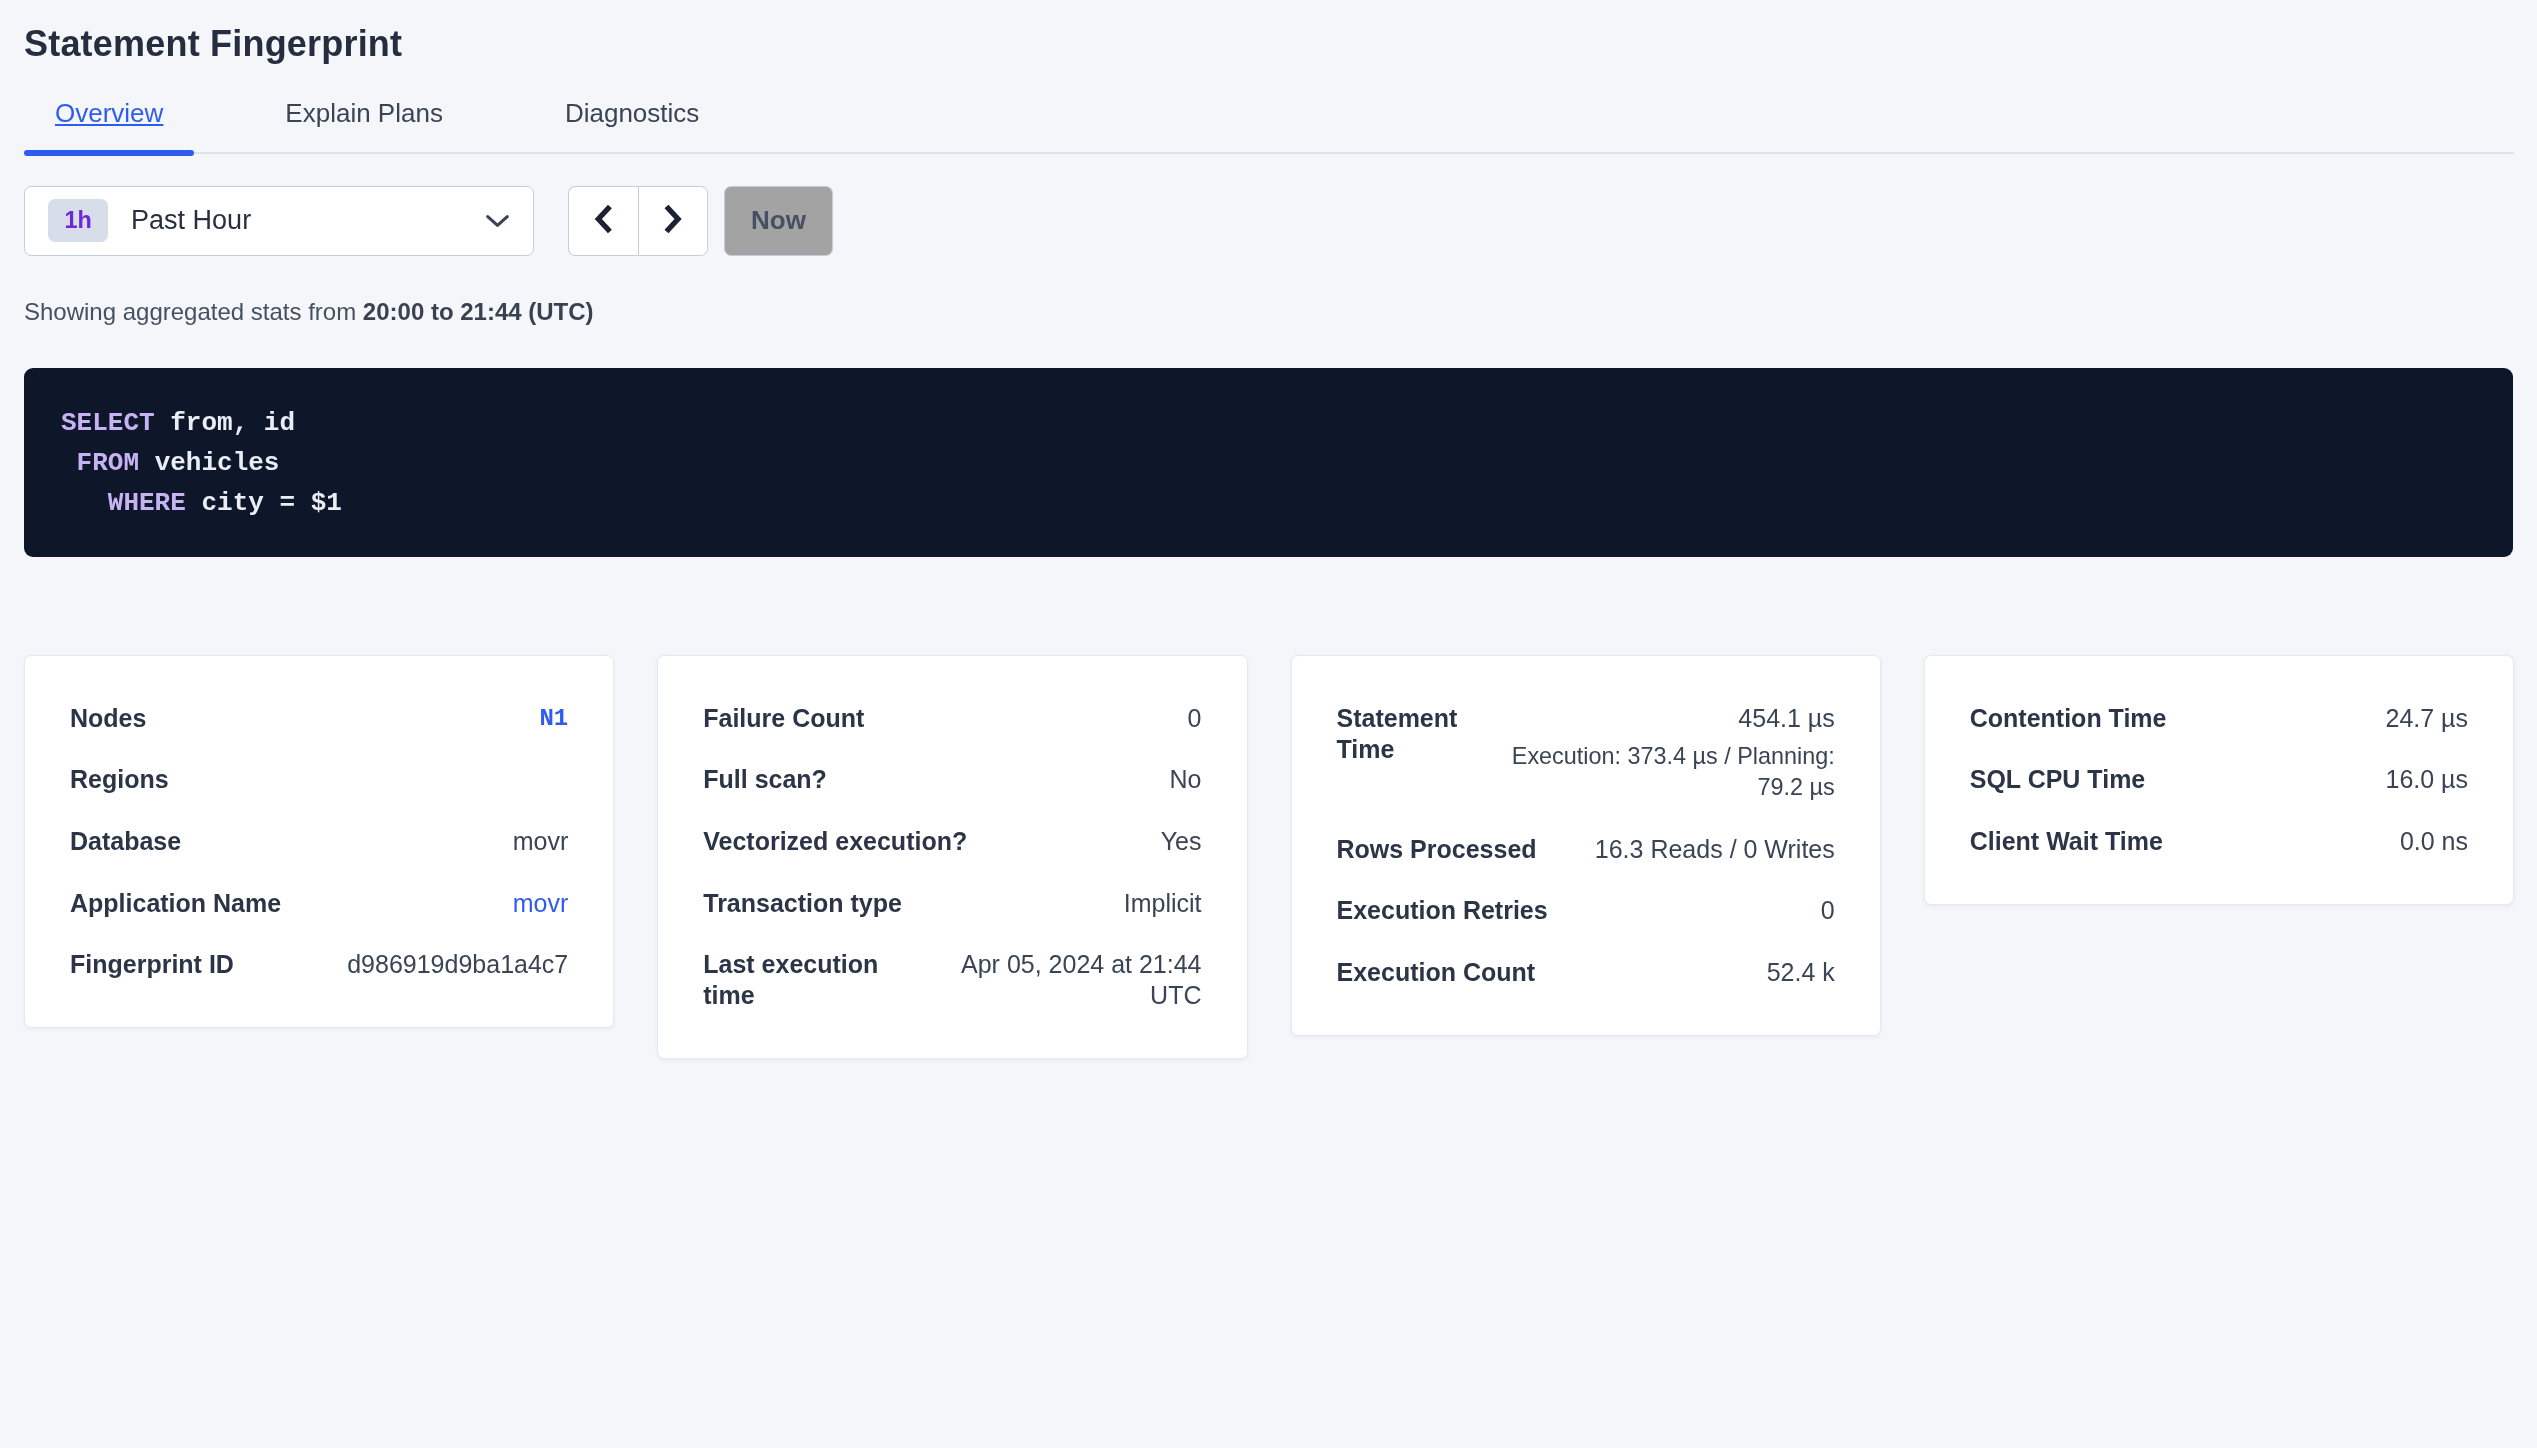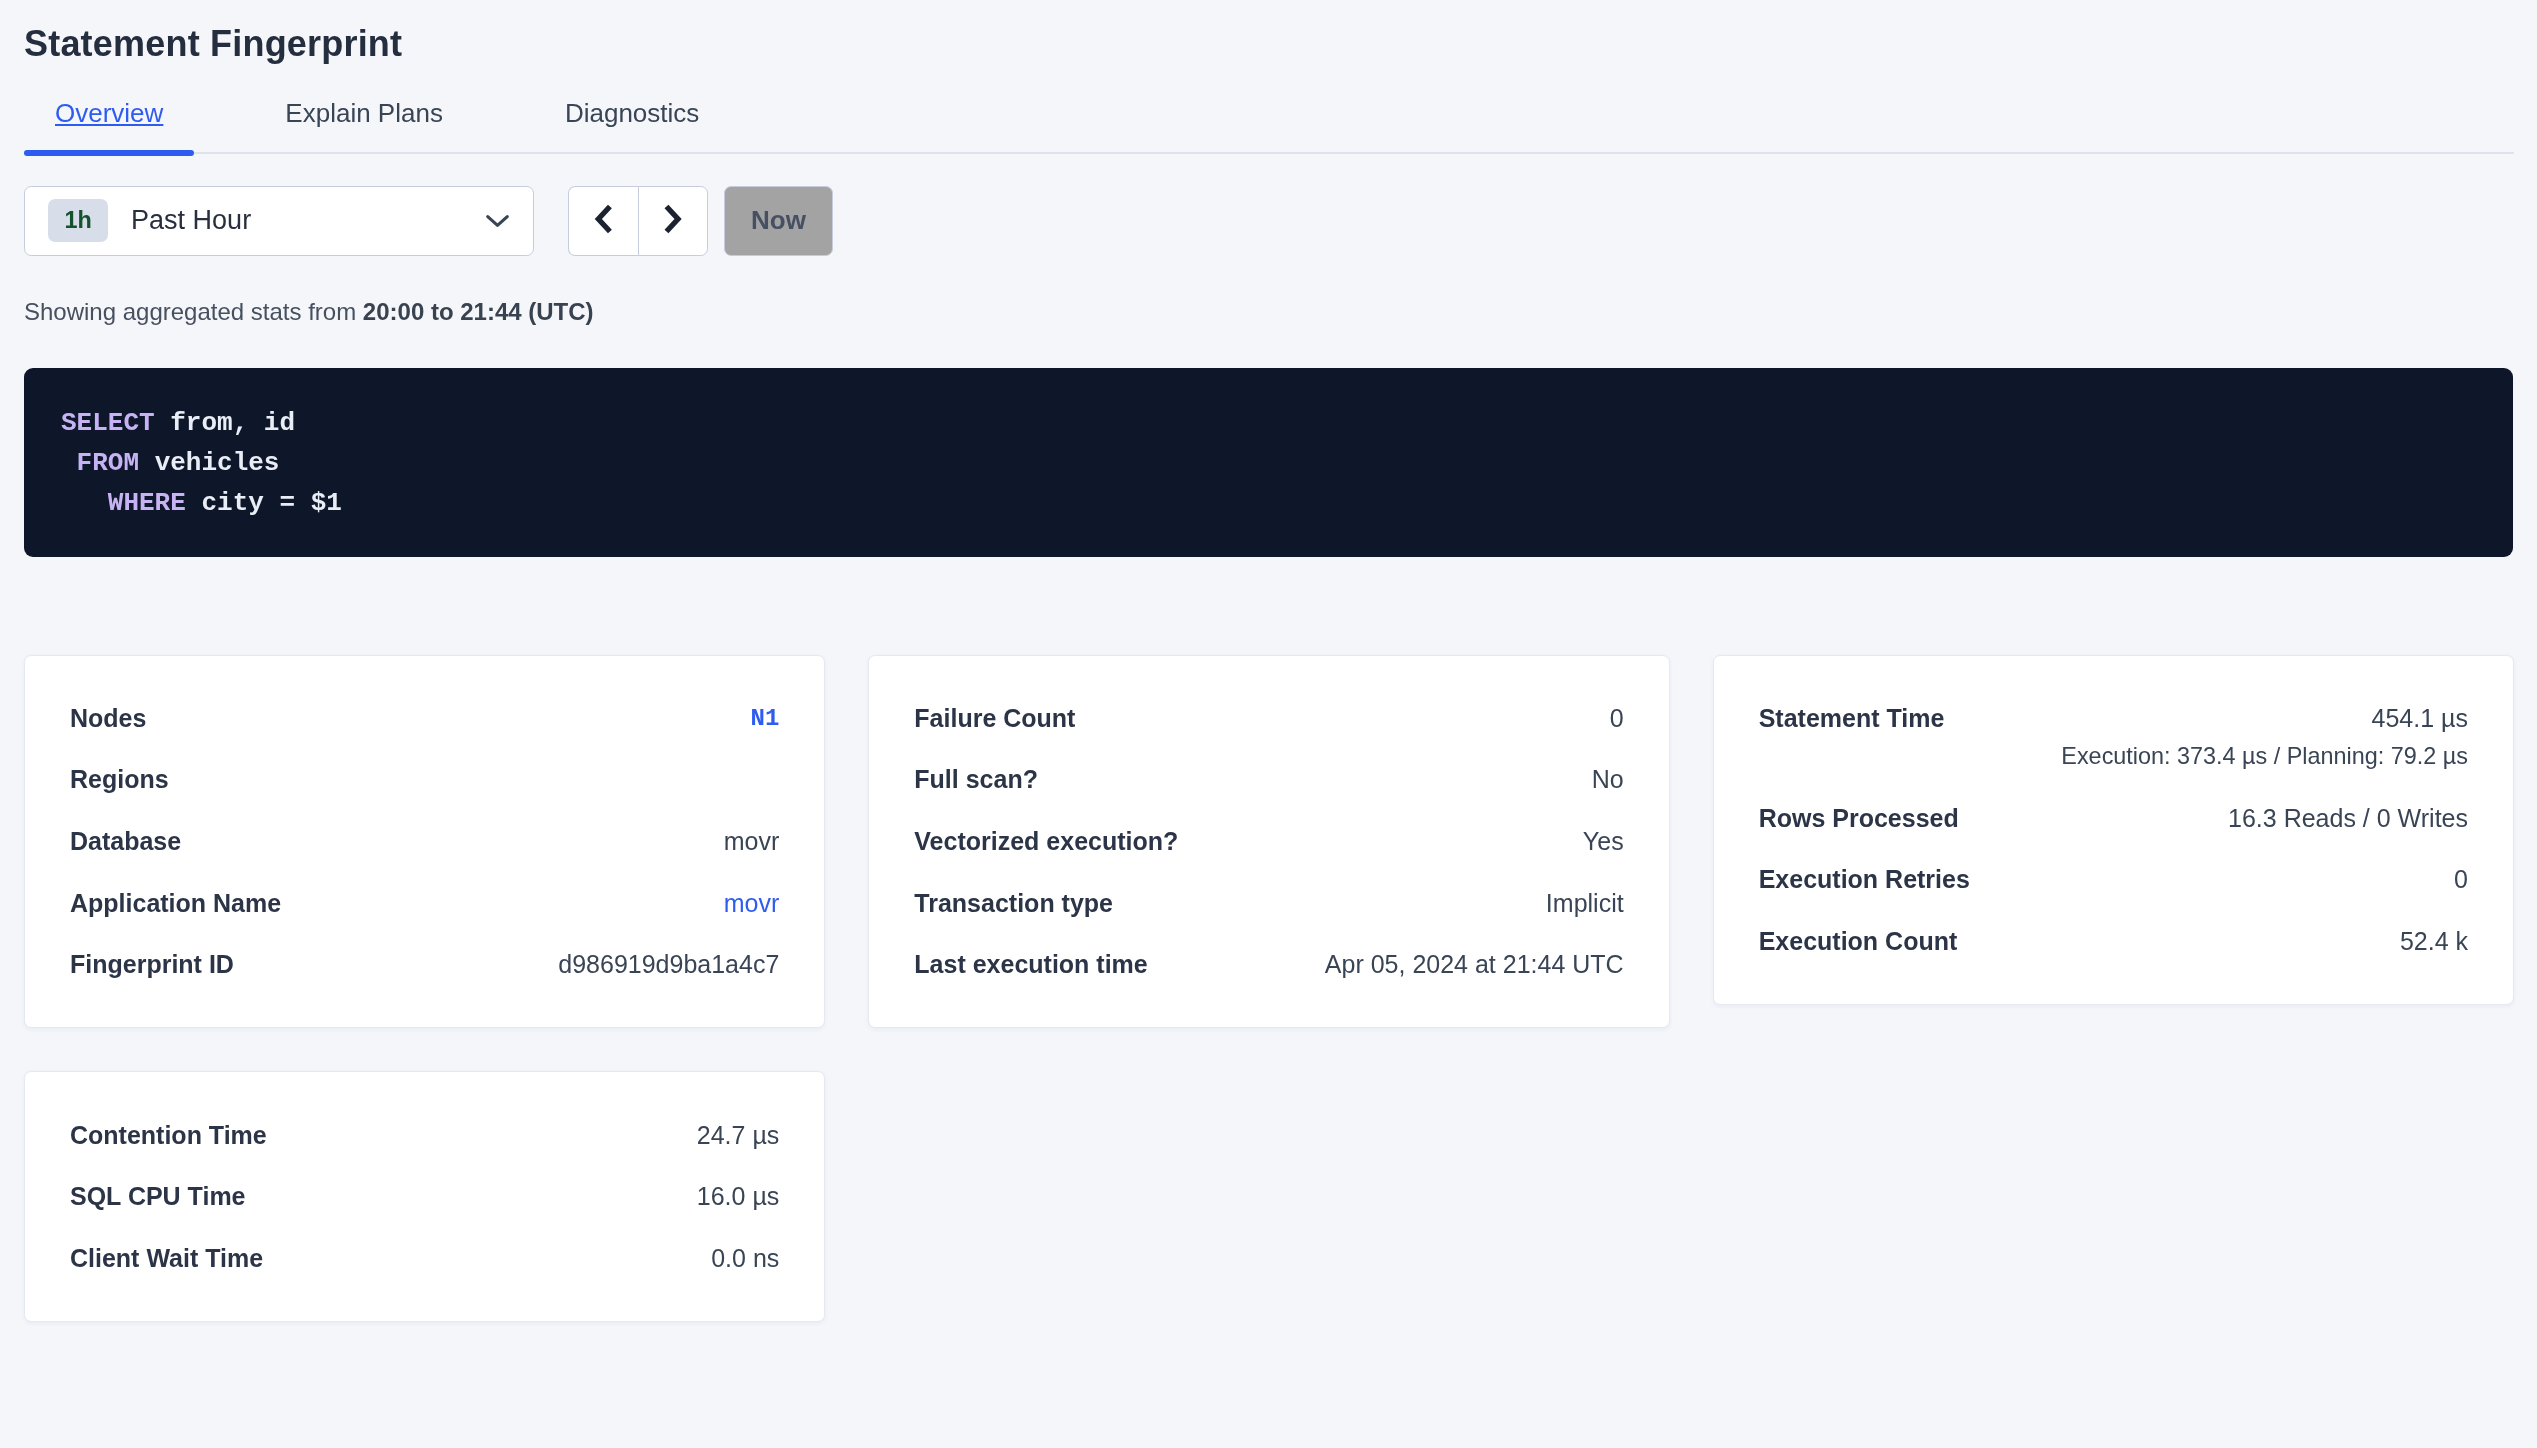--- a/index.html
+++ b/index.html
@@ -35,21 +35,21 @@
 
   
   .time-row{margin-top:32px;display:flex;align-items:stretch;}
   .time-dropdown{
     box-sizing:border-box;width:510px;height:70px;
     background:#fff;border:0.9px solid #c6ccdd;border-radius:7.2px;
     display:flex;align-items:center;padding:0 23.4px;cursor:pointer;
   }
   .time-badge{
     background:#d8ddea;border-radius:7.2px;
-    font-size:23.4px;font-weight:700;color:#14532d;
+    font-size:23.4px;font-weight:700;color:#6d28d9;
     padding:9px 16px;line-height:25px;
   }
   .time-selected{margin-left:23.4px;font-size:27px;color:#283040;}
   .time-caret{margin-left:auto;display:flex;align-items:center;}
 
   .arrow-group{display:flex;margin-left:34px;}
   .arrow-btn{
     box-sizing:border-box;width:70px;height:70px;background:#fff;
     border:0.9px solid #c6ccdd;display:flex;align-items:center;justify-content:center;
     cursor:pointer;padding:0;
@@ -75,21 +75,21 @@
     padding:35px 37px;
   }
   .sql-box pre{
     margin:0;white-space:pre;
     font-family:"Liberation Mono","DejaVu Sans Mono",monospace;
     font-size:26px;line-height:40px;font-weight:700;color:#e9edf5;
   }
   .kw{color:#c7b3f3;}
 
   
-  .cards{margin-top:98px;display:grid;grid-template-columns:1fr 1fr 1fr;gap:43px;align-items:start;}
+  .cards{margin-top:98px;display:grid;grid-template-columns:1fr 1fr 1fr 1fr;gap:43px;align-items:start;}
   .card{
     box-sizing:border-box;background:#fff;border:0.9px solid #e4e8f0;border-radius:7.2px;
     box-shadow:0 1.8px 4.5px rgba(40,50,80,.05);
     padding:32px 45px;
   }
   .crow{display:flex;justify-content:space-between;align-items:flex-start;padding:15.3px 0;}
   .crow .lbl{font-size:25px;line-height:31px;font-weight:700;color:#2c3547;}
   .crow .val{font-size:25px;line-height:31px;color:#394455;text-align:right;}
   .val.link{color:#2f5cf0;cursor:pointer;}
   .val.mono{font-family:"Liberation Mono","DejaVu Sans Mono",monospace;font-weight:700;font-size:24px;}

